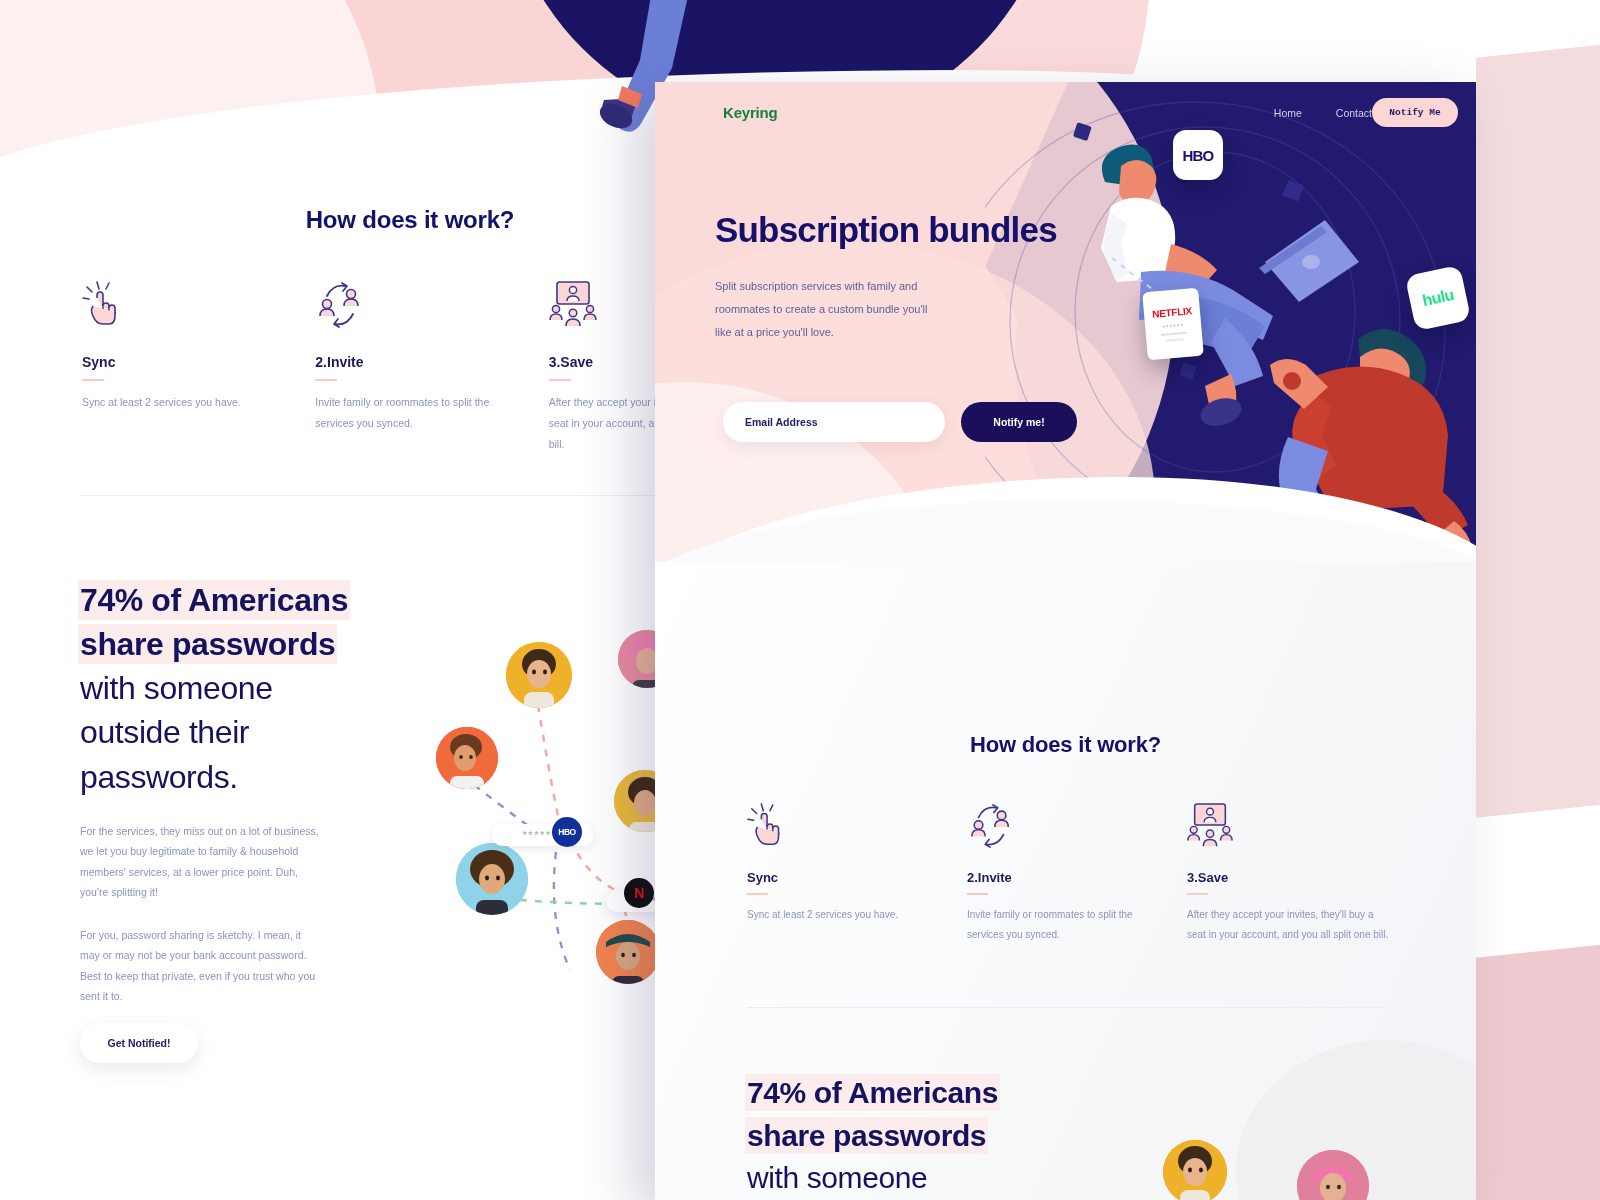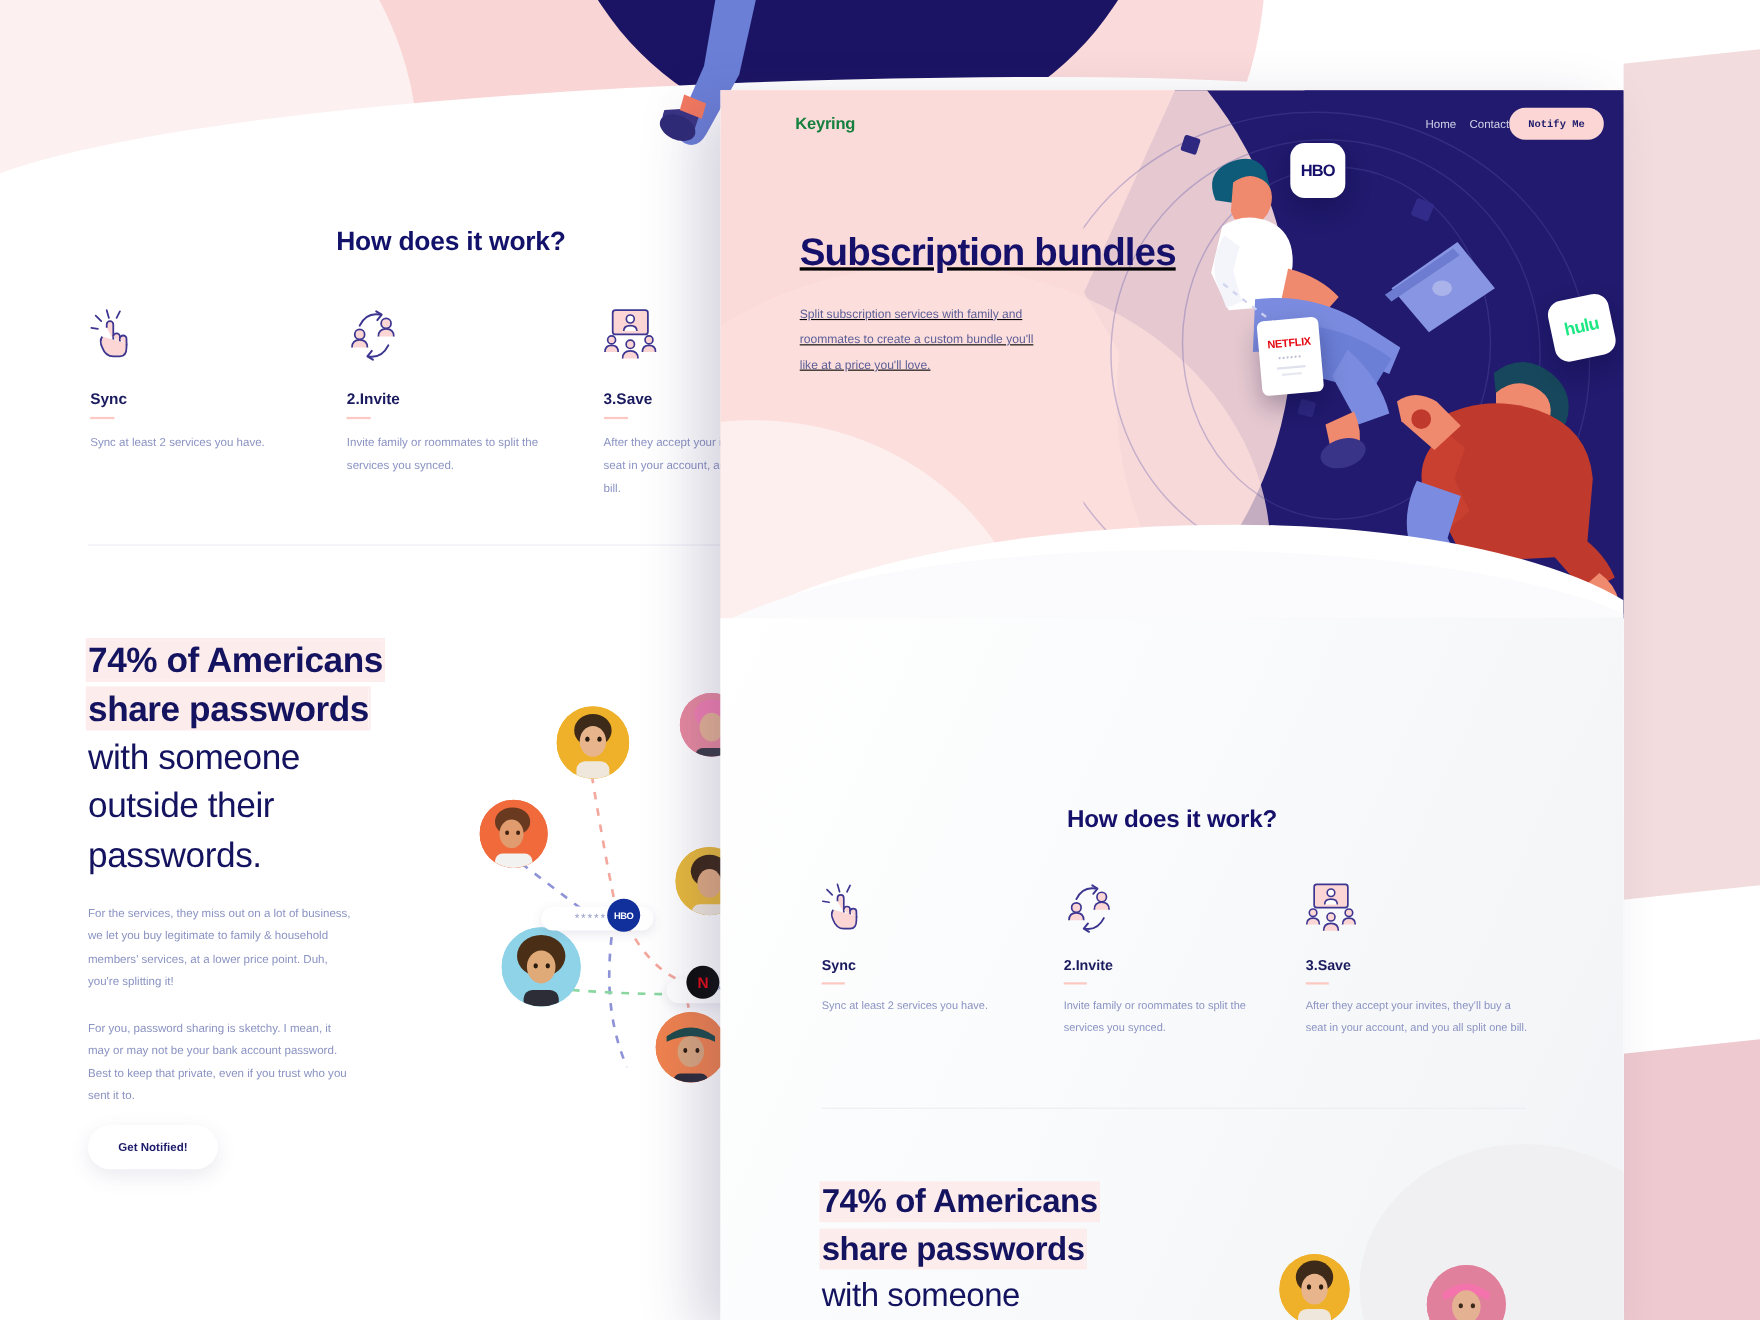--- a/index.html
+++ b/index.html
@@ -77,27 +77,27 @@
                   background:#fdf1f0; border-radius:50%; opacity:.9; }
   .fg-hero-wave { position:absolute; left:-40px; top:395px; width:910px; height:240px;
                   background:#ffffff; border-radius:56% 44% 0 0 / 68% 55% 0 0; }
   .fg-hero-wave2 { position:absolute; left:-40px; top:418px; width:910px; height:220px;
                   background:#fbfbfd; border-radius:50% 50% 0 0 / 52% 48% 0 0; }
 
   .fg-nav { position:absolute; left:0; top:0; width:821px; height:62px; z-index:40;
             display:flex; align-items:center; }
   .brand { position:absolute; left:68px; top:22px; font-size:15px; font-weight:bold;
            color:#15803d; letter-spacing:-.2px; }
-  .navlinks { position:absolute; right:104px; top:25px; display:flex; gap:12px; }
+  .navlinks { position:absolute; right:104px; top:25px; display:flex; gap:34px; }
   .navlinks a { font-size:10.5px; color:#cfd2e8; text-decoration:none; font-weight:500; }
   .nav-cta { position:absolute; right:18px; top:16px; width:86px; height:29px; border:none;
              border-radius:16px; background:#fbd6d4; color:#1d1a6b; font-weight:bold;
              font-size:9.5px; font-family:Liberation Mono, monospace; cursor:pointer; }
 
-  .hero-copy { position:absolute; left:72px; top:126px; z-index:30; width:400px;text-decoration:underline; }
+  .hero-copy { position:absolute; left:60px; top:126px; z-index:30; width:400px; }
   .hero-copy h1 { font-size:35px; line-height:1.28; font-weight:bold; color:#15106a; letter-spacing:-.8px; }
   .hero-copy p { margin-top:22px; font-size:11px; line-height:2.1; color:#5d5f97; width:215px; }
   .hero-form { position:absolute; left:68px; top:320px; z-index:30; display:flex; align-items:center; gap:16px; }
   .hero-input { width:222px; height:40px; border:none; border-radius:22px; background:#ffffff;
                 padding:0 22px; font-size:10.5px; color:#20206a; font-weight:bold;
                 font-family:"Liberation Sans", sans-serif; box-shadow:0 5px 16px rgba(130,80,90,.10); }
   .hero-input::placeholder { color:#20206a; font-weight:bold; opacity:1; }
   .hero-btn { width:116px; height:40px; border:none; border-radius:22px; background:#1b0f5b;
               color:#ffffff; font-size:10.5px; font-weight:bold;
               font-family:"Liberation Sans", sans-serif; cursor:pointer; }
@@ -396,20 +396,24 @@
         <button class="nav-cta">Notify Me</button>
       </div>
 
       <div class="hero-copy">
         <h1>
           <span>Subscription bundles</span><br>
         </h1>
         <p>Split subscription services with family and roommates to create a custom bundle you'll like at a price you'll love.</p>
       </div>
 
+      <div class="hero-form">
+        <input class="hero-input" type="email" placeholder="Email Address" style="">
+        <button class="hero-btn">Notify me!</button>
+      </div>
     </div>
 
     <div class="fg-body">
       <div class="fg-body-grad"></div>
       <div class="fg-bg-right"></div>
 
       <div class="fg-hiw-title">How does it work?</div>
 
       <div class="fg-steps">
         <div class="fg-step">

